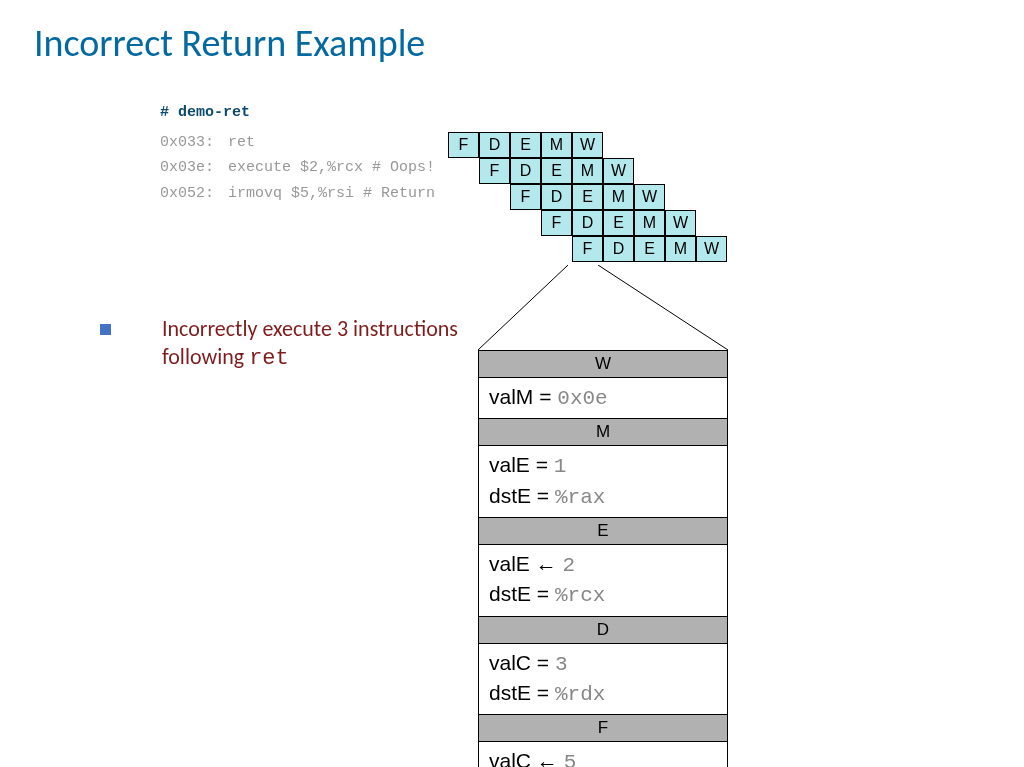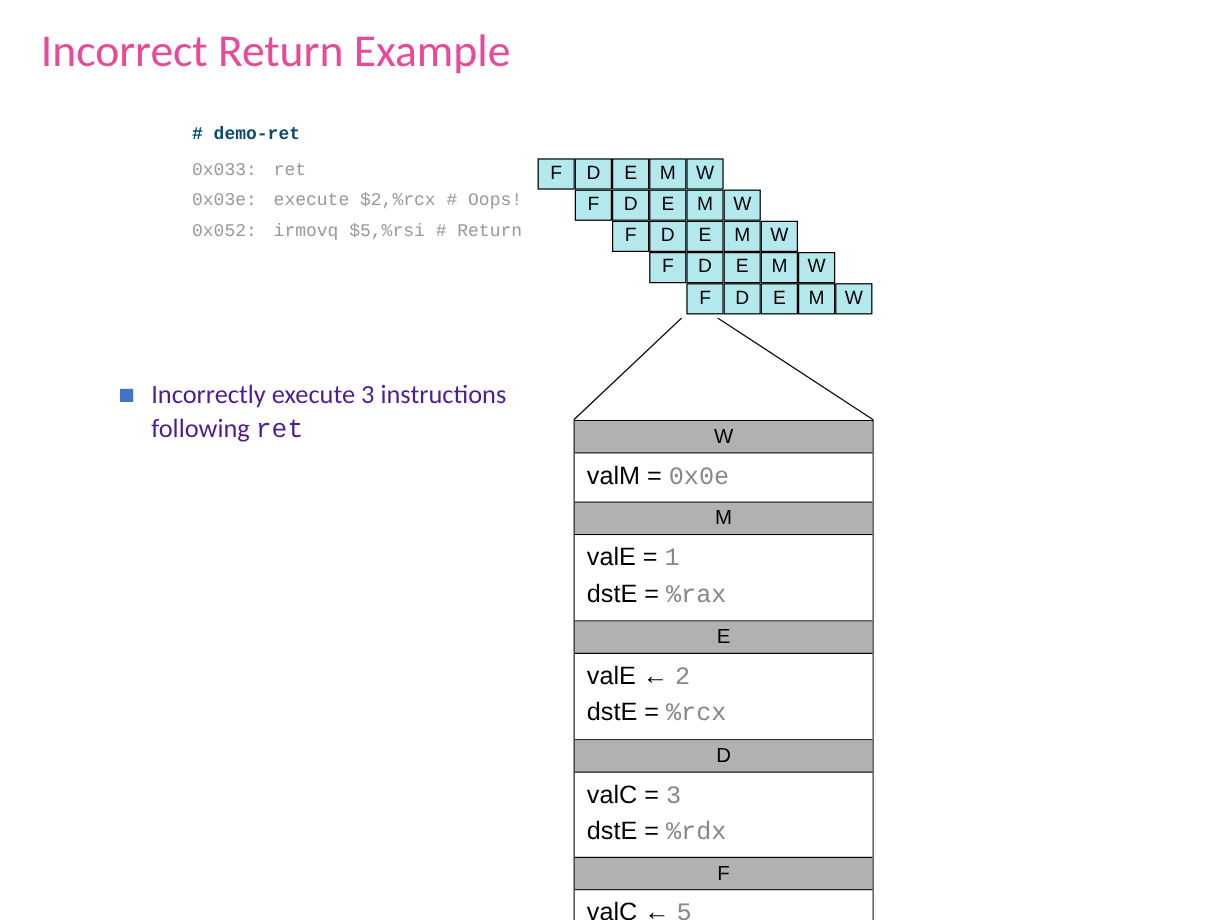--- a/index.html
+++ b/index.html
@@ -10,21 +10,21 @@
     font-family: Calibri, Arial, sans-serif;
     position: relative;
     overflow: hidden;
   }
   .title {
     position: absolute;
     top: 20px;
     left: 34px;
     font-size: 38px;
     font-weight: 400;
-    color: #ec4899;
+    color: #0369a1;
   }
   .code-block {
     position: absolute;
     top: 100px;
     left: 160px;
     font-family: "Courier New", monospace;
     font-size: 15px;
     color: #999;
     line-height: 1.7;
   }
@@ -55,23 +55,24 @@
     justify-content: center;
     font-family: Arial, sans-serif;
     font-size: 16px;
     color: #000;
   }
   .bullet-area {
     position: absolute;
     top: 315px;
     left: 100px;
     font-size: 22px;
-    color: #4c1d95;
+    color: #7f1d1d;
     display: flex;
     align-items: flex-start;
+    gap: 36px;
   }
   .bullet-sq {
     width: 11px;
     height: 11px;
     background: #4472c4;
     margin-top: 9px;
     margin-right: 15px;
     flex-shrink: 0;
   }
   .bullet-text { line-height: 1.25; max-width: 330px; }

